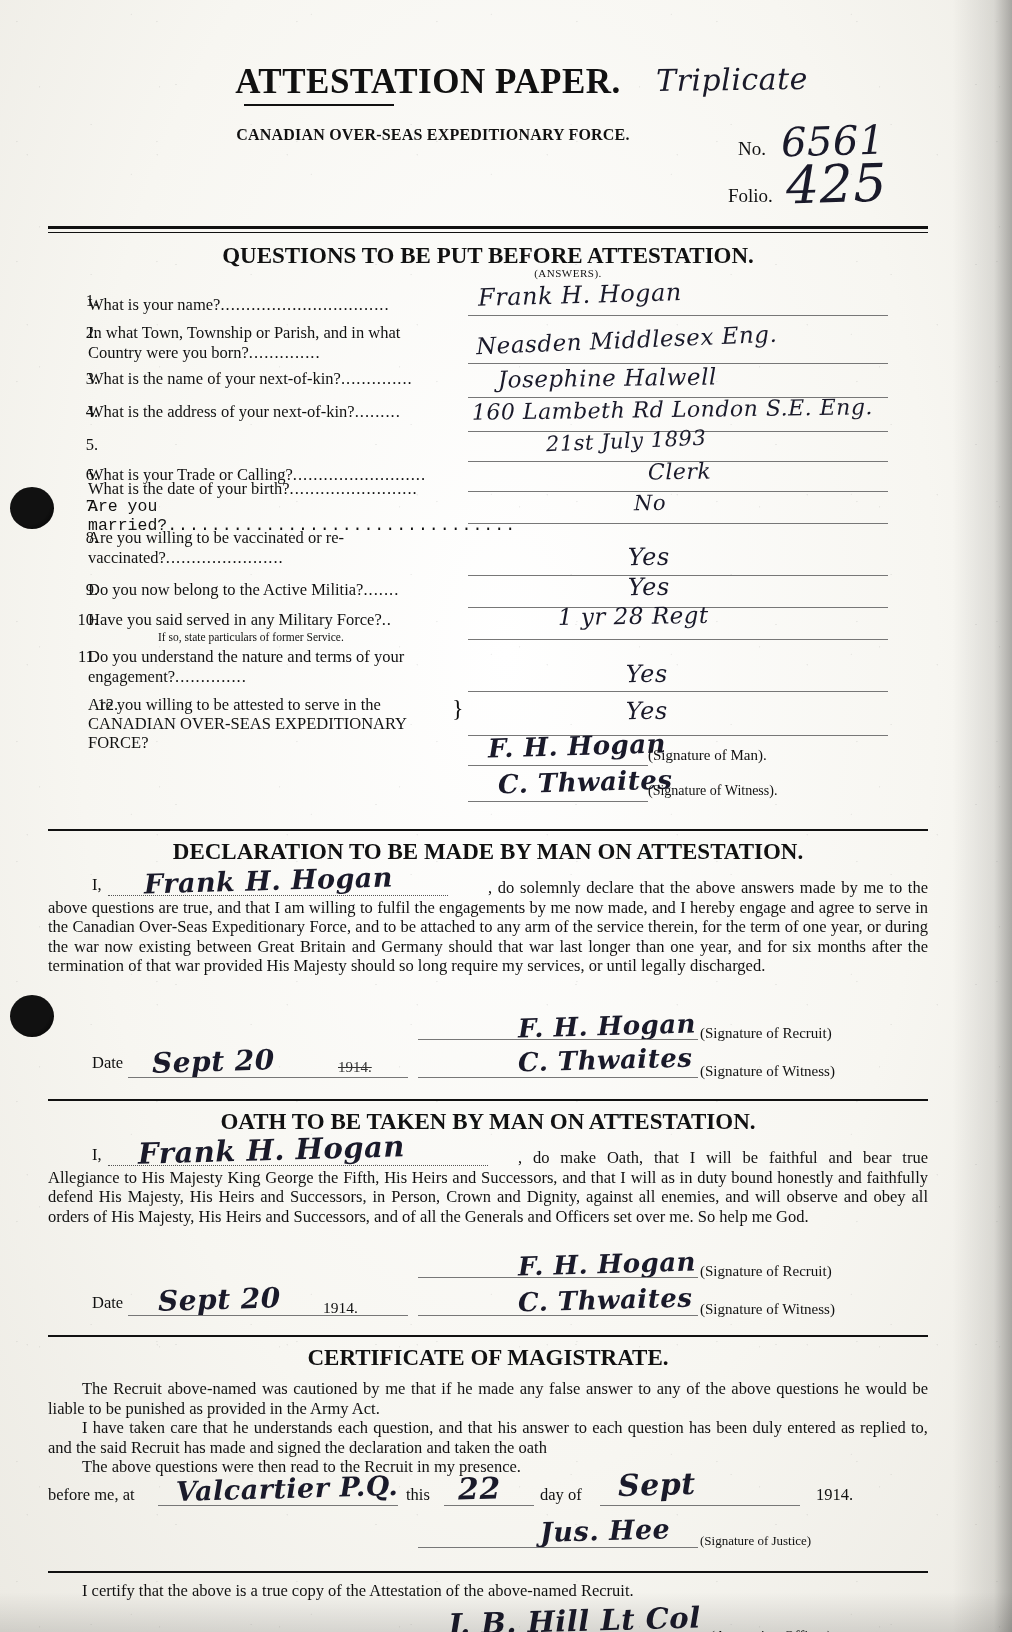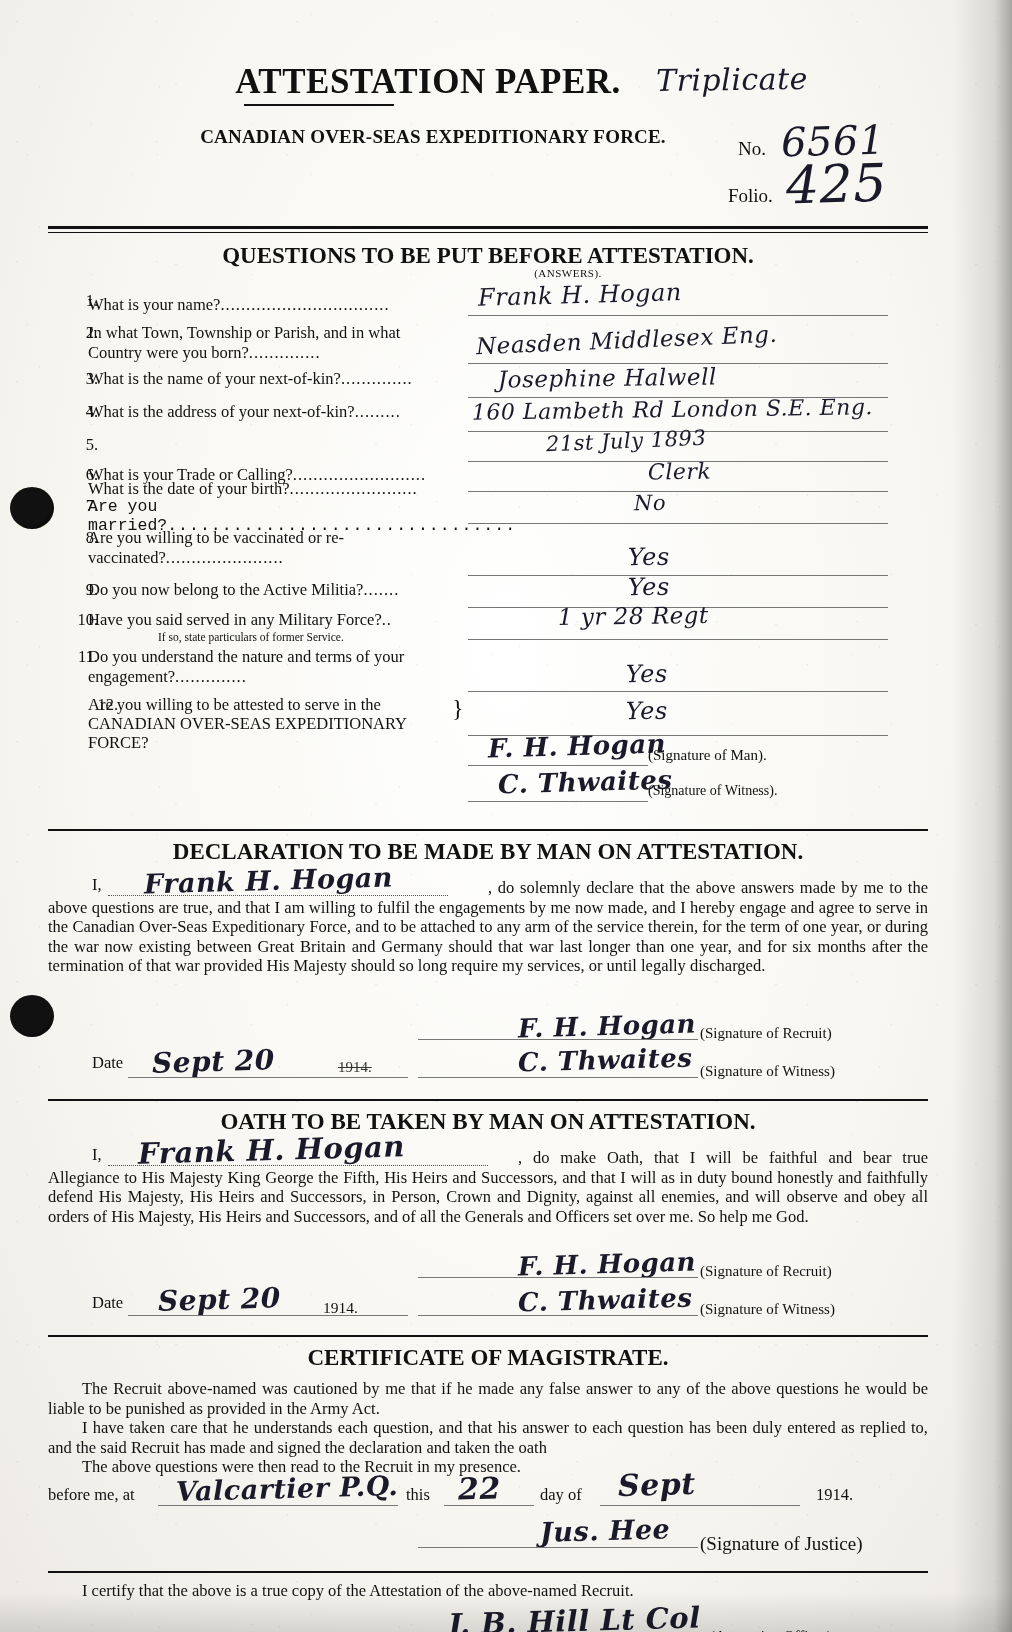--- a/index.html
+++ b/index.html
@@ -52,21 +52,21 @@
   .folio-line{position:absolute;left:680px;top:92px;font-size:19px;font-family:"Liberation Serif",serif;}
   .big-hw{font-size:30px;}
   .huge-hw{font-size:40px;}
 
   h1.title{
     text-align:center;font-size:35px;letter-spacing:.5px;margin:52px 0 0 0;
     font-weight:bold;padding-right:120px;
   }
   .titlewrap{position:relative;}
   .subtitle{
-    text-align:center;font-size:19px;font-weight:bold;margin:16px 0 0 0;padding-right:110px;letter-spacing:.2px;
+    text-align:center;font-size:16px;font-weight:bold;margin:16px 0 0 0;padding-right:110px;letter-spacing:.2px;
   }
   .dbl-rule{margin-top:14px;border-top:3px solid #111;border-bottom:1px solid #111;height:3px;}
   .sec-head{
     text-align:center;font-weight:bold;font-size:23px;margin:10px 0 0 0;
   }
   .answers{ text-align:center;font-size:11px;letter-spacing:.5px;margin-top:-2px;padding-left:160px;}
 
   
   .qwrap{position:relative;margin-top:6px;height:430px;}
   .qn{position:absolute;text-align:right;width:26px;font-size:16.5px;}
@@ -308,21 +308,21 @@
       <div class="hw b" style="position:absolute;left:410px;top:-8px;font-size:30px;">22</div>
       <div class="ansline" style="left:396px;top:26px;width:90px;"></div>
 
       <div style="position:absolute;left:492px;top:6px;font-size:16.5px;">day of</div>
       <div class="hw b" style="position:absolute;left:570px;top:-12px;font-size:30px;">Sept</div>
       <div class="ansline" style="left:552px;top:26px;width:200px;"></div>
       <div style="position:absolute;left:768px;top:6px;font-size:16.5px;">1914.</div>
 
       <div class="hw b" style="position:absolute;left:492px;top:36px;font-size:27px;">Jus. Hee</div>
       <div class="ansline" style="left:370px;top:68px;width:280px;"></div>
-      <div style="position:absolute;left:652px;top:54px;font-size:19px;">(Signature of Justice)</div>
+      <div style="position:absolute;left:652px;top:54px;font-size:13px;">(Signature of Justice)</div>
     </div>
 
     <div class="hr" style="margin-top:0px;"></div>
     <div class="body-text" style="margin-top:8px;">
       <span class="indent"></span><span>I certify that the above is a true copy of the Attestation of the above-named Recruit.</span>
     </div>
 
     <div style="position:relative;height:78px;">
       <div class="hw b" style="position:absolute;left:400px;top:4px;font-size:29px;">J. B. Hill Lt Col</div>
 

